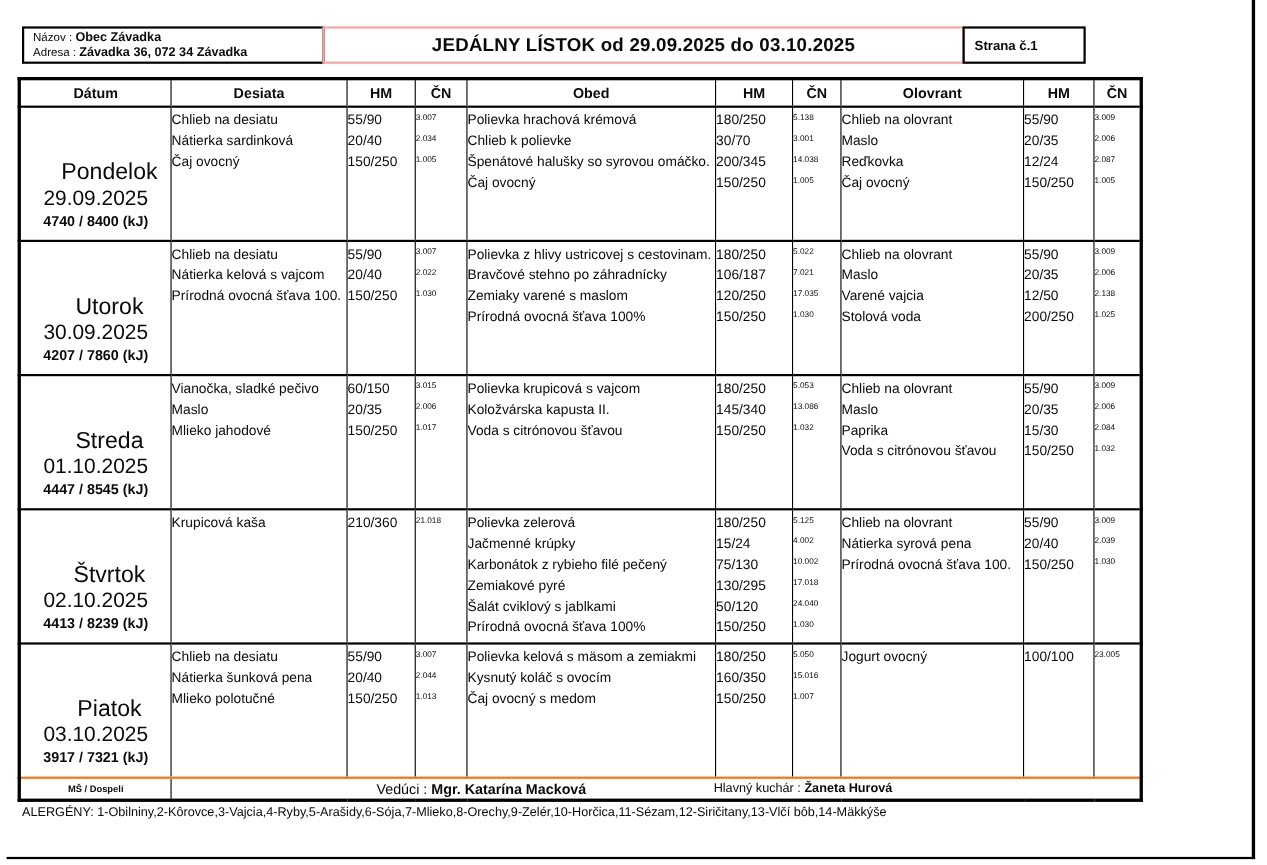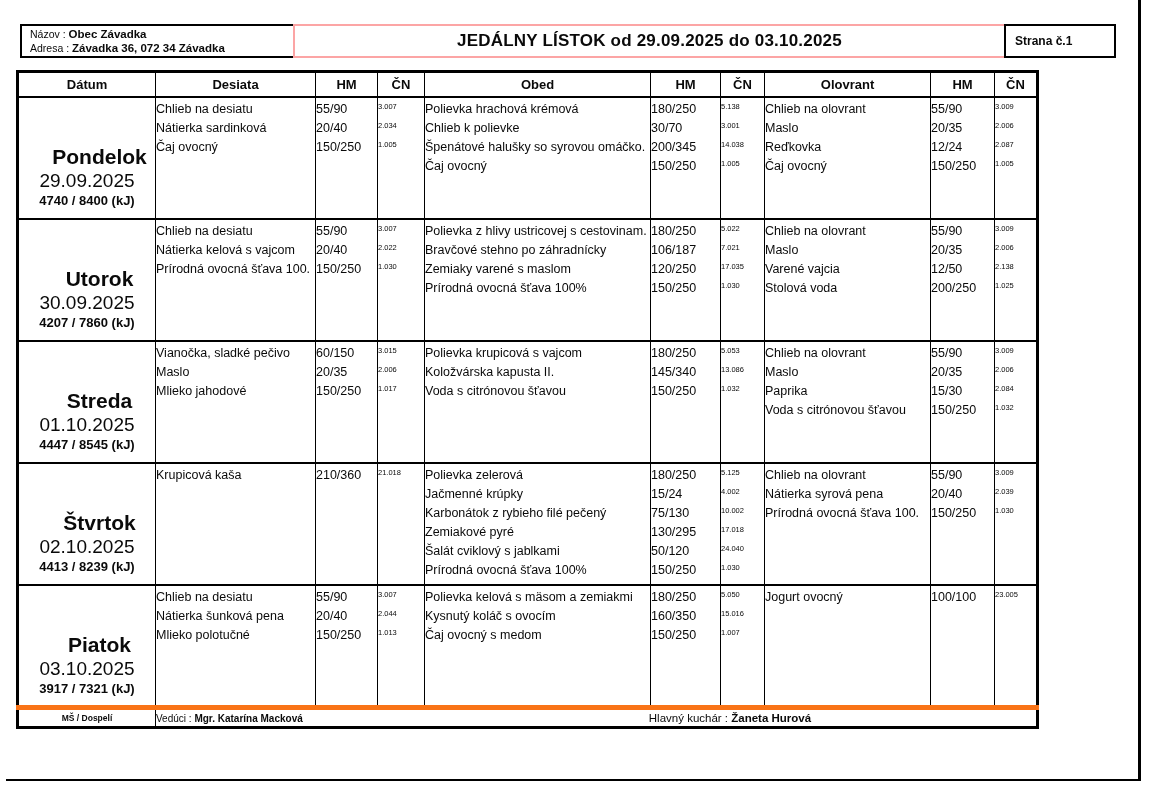--- a/index.html
+++ b/index.html
@@ -10,21 +10,21 @@
     color: #0a0a0a;
     overflow: hidden;
   }
   .sheet { position: relative; width: 1152px; height: 786px; }
 
   
   .scan-edge-right  { position: absolute; left: 1138px; top: 0; width: 3px; height: 781px; background: #000; }
   .scan-edge-bottom { position: absolute; left: 6px; top: 779px; width: 1135px; height: 2px; background: #000; }
 
   
-  .topbar { position: absolute; left: 20px; top: 24px; width: 1096px; display: flex; }
+  .topbar { position: absolute; left: 20px; top: 24px; width: 967px; display: flex; }
   .org-box {
     width: 275px; box-sizing: border-box; border: 2px solid #000;
     padding: 2px 4px 2px 8px; height: 34px;
   }
   .org-line { font-size: 10.5px; line-height: 13.5px; white-space: nowrap; }
   .org-line .val { font-weight: bold; font-size: 11.5px; }
   .title-box {
     flex: 1; box-sizing: border-box; border: 2px solid #fca5a5; margin-left: -2px;
     height: 34px; display: flex; align-items: center; justify-content: center;
     font-size: 17px; font-weight: bold; letter-spacing: .2px;
@@ -48,37 +48,37 @@
     padding: 0; text-align: center;
   }
   .menu td {
     border: 1px solid #000; vertical-align: top;
     padding: 2px 0 0 0; overflow: hidden;
   }
   tr.day-row { height: 122px; }
   tr.day-row > td { border-top: 2px solid #000; }
 
   .date-cell { text-align: center; }
-  .date-cell .day-name   { font-size: 21px; font-weight: bold; line-height: 25px; margin-top: 44px; margin-left: 25px; }
+  .date-cell .day-name   { font-size: 21px; font-weight: normal; line-height: 25px; margin-top: 44px; margin-left: 25px; }
   .date-cell .day-date   { font-size: 19px; font-weight: normal; line-height: 23px; }
   .date-cell .day-energy { font-size: 13px; font-weight: bold; line-height: 18px; }
 
   .names-cell { padding-left: 5px; }
   .hm-cell    { padding-left: 4px; }
   .cn-cell    { padding-left: 3px; }
   .line   { font-size: 12.5px; line-height: 19px; height: 19px; white-space: nowrap; }
   .cnline { font-size: 7.5px;  line-height: 13px; height: 19px; white-space: nowrap; }
 
   tr.footer-row { height: 20px; }
-  tr.footer-row > td { border-top: 5px solid #f97316; vertical-align: middle; padding: 0; }
+  tr.footer-row > td { border-top: 2px solid #f97316; vertical-align: middle; padding: 0; }
   .footer-group { text-align: center; font-size: 8.5px; font-weight: bold; }
   .footer-merged { position: relative; }
   .veduci-wrap {
     position: absolute; left: 0; top: 50%; transform: translateY(-50%);
-    width: 64%; font-size: 10px; white-space: nowrap;
+    width: 64%; text-align: center; font-size: 13px; white-space: nowrap;
   }
   .kuchar-wrap {
     position: absolute; left: 56%; top: 50%; transform: translateY(-50%);
     font-size: 11.5px; white-space: nowrap;
   }
   .staff-name { font-weight: bold; }
 
   
   .footnotes { position: absolute; left: 20px; top: 732px; width: 1110px; }
   .note-line { font-size: 11.5px; line-height: 14px; margin-bottom: 5px; white-space: nowrap; }
@@ -415,17 +415,18 @@
           <div class="kuchar-wrap">
             <span>Hlavný kuchár :</span>
             <span class="staff-name">Žaneta Hurová</span>
           </div>
         </td>
       </tr>
     </tbody>
   </table>
 
   <div class="footnotes">
+    <div class="note-line">ALERGÉNY: 1-Obilniny,2-Kôrovce,3-Vajcia,4-Ryby,5-Arašidy,6-Sója,7-Mlieko,8-Orechy,9-Zelér,10-Horčica,11-Sézam,12-Siričitany,13-Vlčí bôb,14-Mäkkýše</div>
   </div>
 
   <div class="scan-edge-right"></div>
   <div class="scan-edge-bottom"></div>
 </div>
 
 </body></html>

